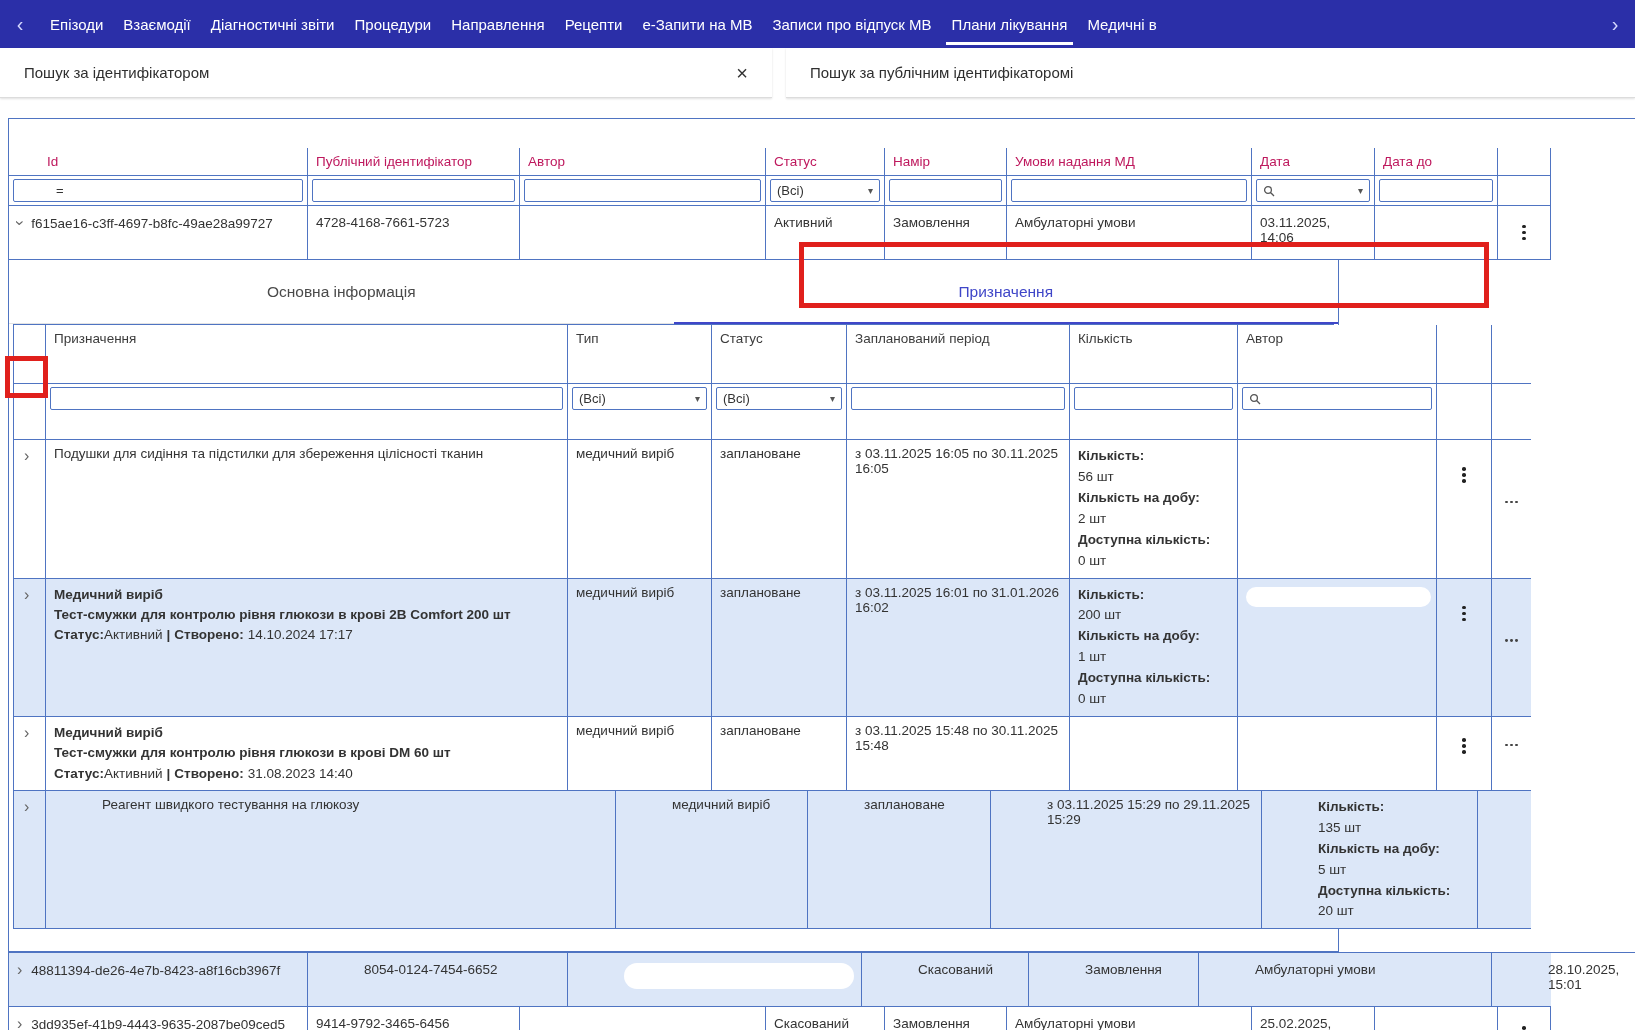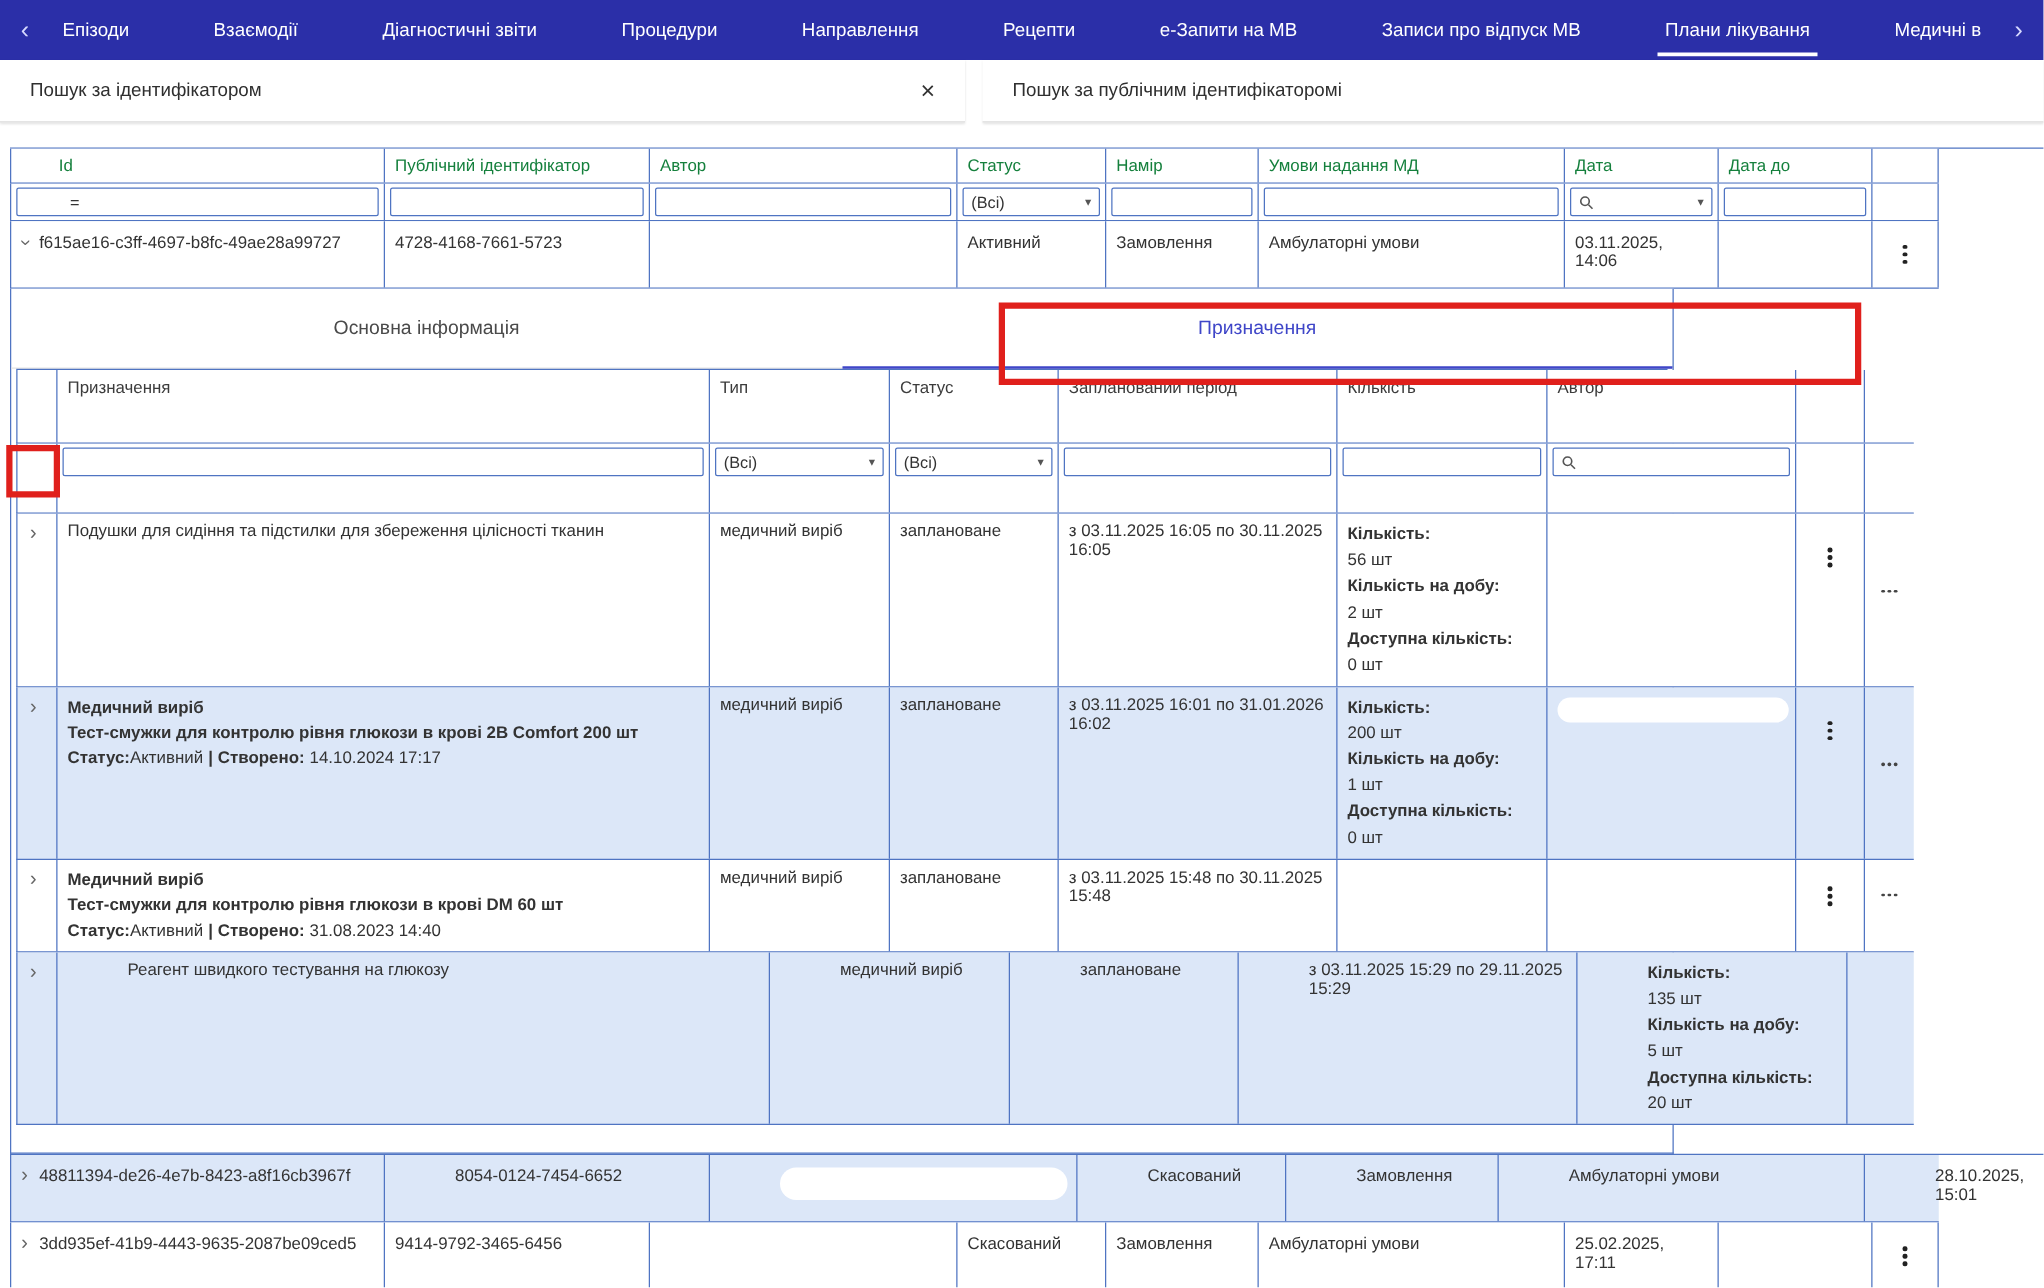--- a/index.html
+++ b/index.html
@@ -2,38 +2,38 @@
 <html><head>
 <meta charset="utf-8">
 <style>
   *{box-sizing:border-box;margin:0;padding:0;}
   body{font-family:"Liberation Sans",sans-serif;background:#fff;}
   .page{position:relative;width:1635px;height:1030px;background:#fff;overflow:hidden;color:#333;font-size:13.5px;}
 
   
   .topnav{height:48px;background:#2b2fa8;display:flex;align-items:stretch;color:#fff;}
   .nav-chevron{width:40px;display:flex;align-items:center;justify-content:center;font-size:20px;color:#d7daff;cursor:pointer;}
-  .nav-tabs{flex:1;display:flex;justify-content:space-between;align-items:stretch;overflow:hidden;}
+  .nav-tabs{flex:1;display:flex;justify-content:flex-start;align-items:stretch;overflow:hidden;}
   .nav-tab{display:flex;align-items:center;padding:0 10px;font-size:15px;white-space:nowrap;cursor:pointer;position:relative;}
   .nav-tab.active::after{content:"";position:absolute;left:4px;right:4px;bottom:3px;height:3px;background:#fff;}
 
   
   .search-row{display:flex;gap:14px;height:50px;}
   .search-panel{background:#fff;border-bottom:1px solid #dcdcdc;box-shadow:0 1px 2px rgba(0,0,0,.12);display:flex;align-items:center;padding:0 24px;font-size:15px;color:#2f2f2f;cursor:pointer;}
   .search-panel.left{width:772px;justify-content:space-between;}
   .search-panel.right{flex:1;}
   .close{font-size:20px;color:#333;line-height:1;cursor:pointer;}
 
   
   .ogrid{margin-left:8px;border-top:1px solid #4f74c2;}
   .ogrid.first{margin-top:20px;}
   .orow{display:grid;grid-template-columns:299px 212px 246px 119px 122px 245px 123px 123px 53px;width:1543px;border-left:1px solid #4f74c2;border-bottom:1px solid #4f74c2;background:#fff;}
   .orow.alt{background:#dce7f8;gap:48px;}
   .ocell{border-right:1px solid #4f74c2;padding:5px 8px;overflow:hidden;}
-  .ohead .ocell{color:#15803d;padding:6px 8px;cursor:pointer;}
+  .ohead .ocell{color:#be185d;padding:6px 8px;cursor:pointer;margin-top:29px;}
   .ohead .ocell:first-child{padding-left:38px;}
   .ofilter .ocell{padding:3px 4px;}
   .fbox{height:23px;border:1px solid #4f74c2;border-radius:2px;background:#fff;display:flex;align-items:center;padding:0 6px;gap:5px;font-size:13px;color:#333;cursor:text;}
   .fbox .op{margin-left:36px;}
   .caret{margin-left:auto;color:#555;font-size:10px;}
   .caret::before{content:"▾";}
   .odata{min-height:54px;}
   .odata .ocell{padding-top:9px;}
   .ocell.actions{display:flex;align-items:center;justify-content:center;padding:0;}
   .chev{display:inline-block;color:#666;font-size:16px;line-height:1;margin-right:9px;cursor:pointer;}

